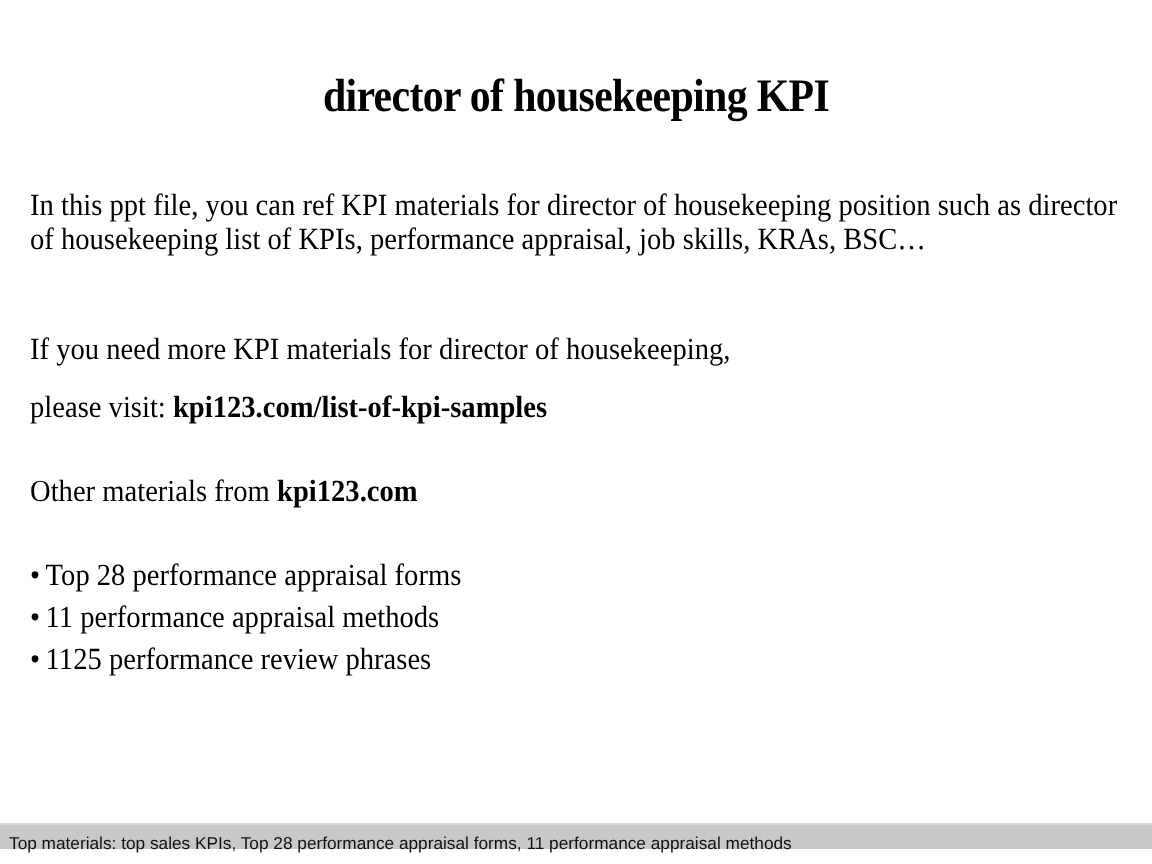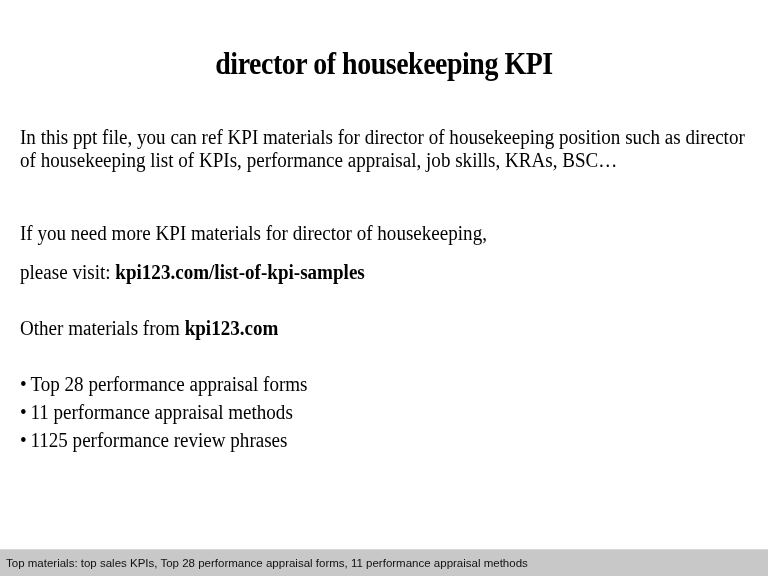--- a/index.html
+++ b/index.html
@@ -12,21 +12,21 @@
       font-weight: bold; font-size: 31px; letter-spacing: -0.5px;
       transform: scaleX(0.9); transform-origin: center;
     }
     .body-text {
       position: absolute; left: 20px; width: 740px; font-size: 20.5px; line-height: 23px;
     }
     .intro { top: 126px; transform: scaleX(0.93); transform-origin: left; width: 790px; }
     .line { position: absolute; left: 20px; font-size: 20.5px; white-space: nowrap; }
     .bold { font-weight: bold; }
     .footer {
-      position: absolute; left: 0; top: 549px; width: 768px; height: 27px;
+      position: absolute; left: 0; top: 549px; width: 768px; height: 17px;
       background: #c8c8c8; border-top: 1px solid #d8d8d8;
       font-family: "Liberation Sans", "DejaVu Sans", sans-serif; font-size: 11.5px;
       line-height: 26px; padding-left: 6px; box-sizing: border-box; color: #111;
     }
     .bullet { margin-right: 4px; }
   </style>
 </head>
 <body>
 
 <div>

